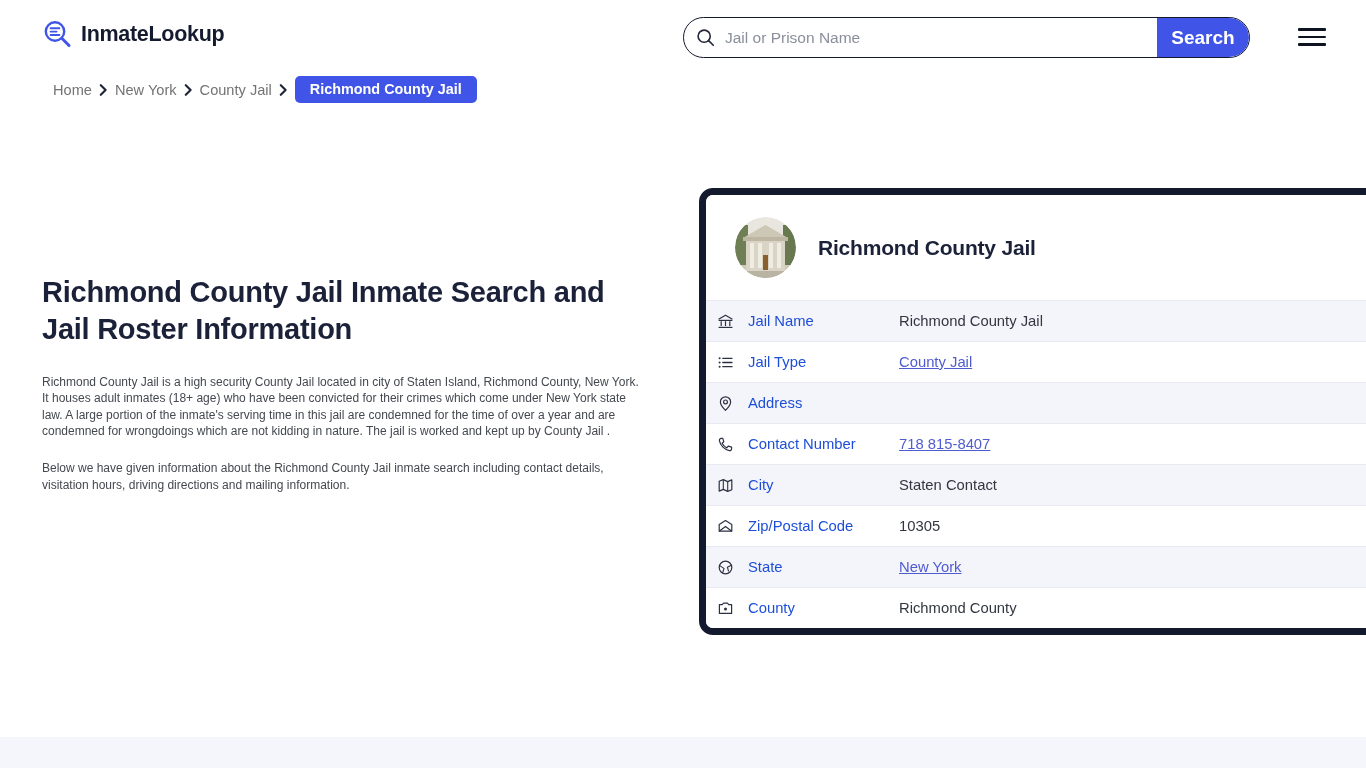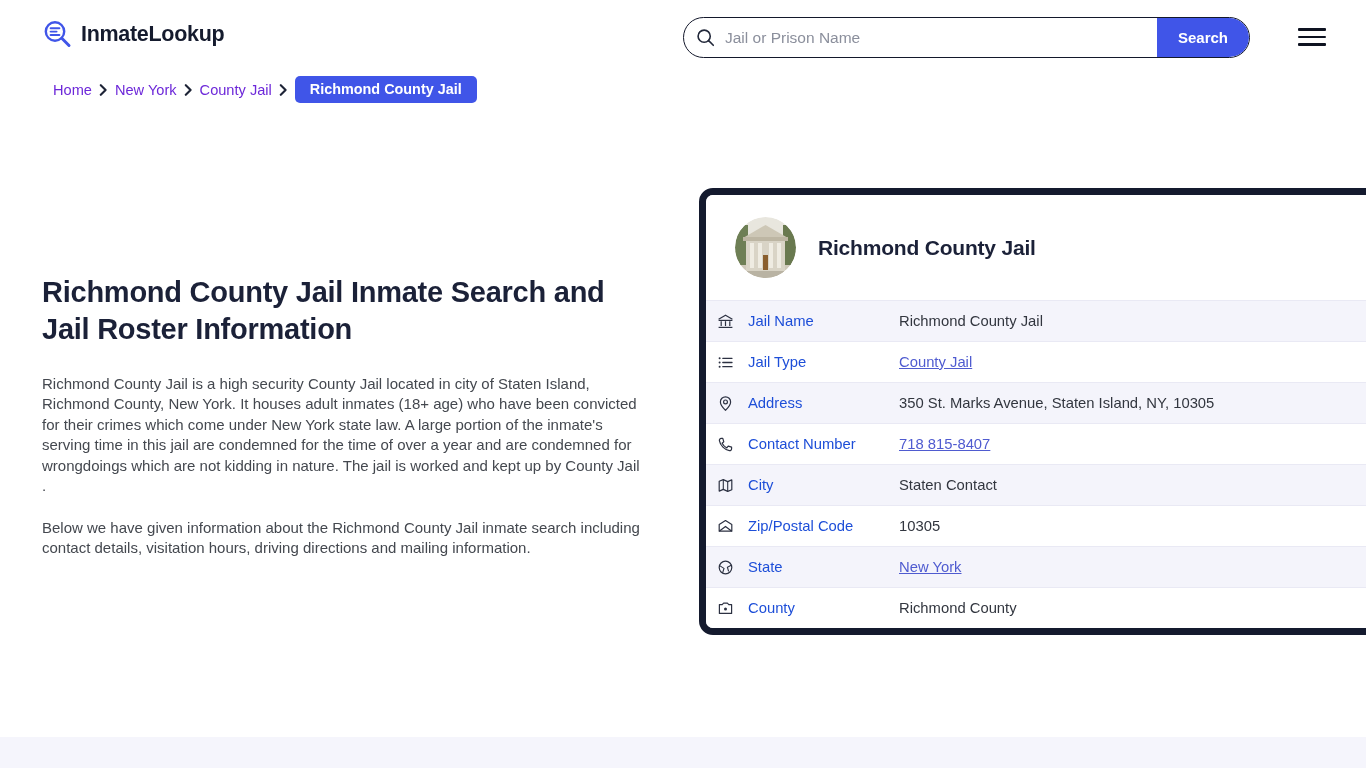--- a/index.html
+++ b/index.html
@@ -82,21 +82,21 @@
   }
   .search-input::placeholder { color: #8b8f9c; }
   .search-btn {
     flex: 0 0 auto;
     width: 92px;
     align-self: stretch;
     border: none;
     background: #4055e8;
     color: #ffffff;
     font-family: "Liberation Sans", sans-serif;
-    font-size: 15px;
+    font-size: 19px;
     font-weight: 700;
     cursor: pointer;
     border-radius: 0 19px 19px 0;
   }
 
   .menu-btn {
     position: absolute;
     left: 1296px;
     top: 24px;
     width: 32px;
@@ -121,21 +121,21 @@
   .breadcrumb {
     position: absolute;
     left: 53px;
     top: 76px;
     display: flex;
     align-items: center;
     gap: 7px;
     font-size: 14.6px;
   }
   .crumb {
-    color: #6d28d9;
+    color: #737373;
     text-decoration: none;
     white-space: nowrap;
   }
   .crumb-sep {
     width: 9px;
     height: 12px;
     display: block;
     flex: 0 0 auto;
   }
   .crumb-current {
@@ -157,21 +157,21 @@
   }
   .page-title {
     font-size: 29px;
     font-weight: 700;
     line-height: 1.27;
     letter-spacing: -0.25px;
     color: #1b2138;
     margin-bottom: 26px;
   }
   .body-para {
-    font-size: 15px;
+    font-size: 12px;
     line-height: 1.37;
     color: #44484f;
   }
   .body-para + .body-para { margin-top: 21px; }
 
   
   .info-card {
     position: absolute;
     left: 699px;
     top: 188px;
@@ -359,21 +359,20 @@
       <span class="row-label">Jail Type</span>
       <a class="row-value" href="#">County Jail</a>
     </div>
 
     <div class="info-row alt">
       <svg class="row-icon" viewBox="0 0 17 17">
         <path d="M8.5 15.2 C8.5 15.2 13.6 10.3 13.6 6.9 A5.1 5.1 0 0 0 3.4 6.9 C3.4 10.3 8.5 15.2 8.5 15.2 Z" fill="none" stroke="#2c3142" stroke-width="1.2"></path>
         <circle cx="8.5" cy="6.9" r="1.9" fill="none" stroke="#2c3142" stroke-width="1.2"></circle>
       </svg>
       <span class="row-label">Address</span>
-      <span class="row-value">350 St. Marks Avenue, Staten Island, NY, 10305</span>
     </div>
 
     <div class="info-row">
       <svg class="row-icon" viewBox="0 0 17 17">
         <path d="M4.2 2.4 C3 2.4 2.2 3.4 2.4 4.6 C3.2 9.4 7.6 13.8 12.4 14.6 C13.6 14.8 14.6 14 14.6 12.8 L14.6 11.2 L11.2 10.2 L9.8 11.9 C7.9 10.9 6.1 9.1 5.1 7.2 L6.8 5.8 L5.8 2.4 Z" fill="none" stroke="#2c3142" stroke-width="1.2" stroke-linejoin="round"></path>
       </svg>
       <span class="row-label">Contact Number</span>
       <a class="row-value" href="#">718 815-8407</a>
     </div>
 

